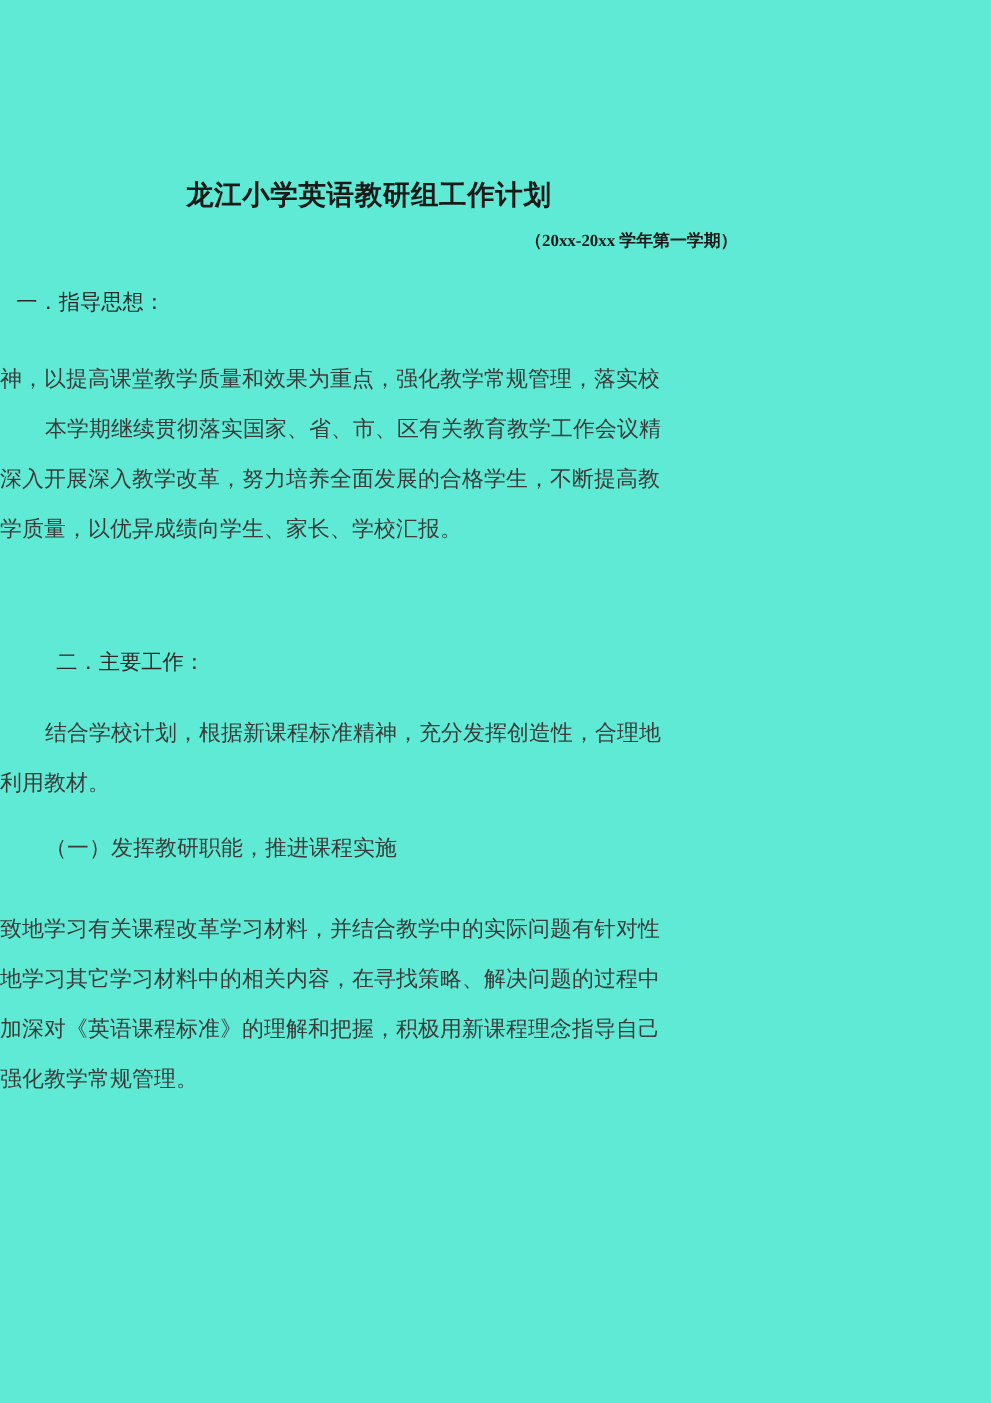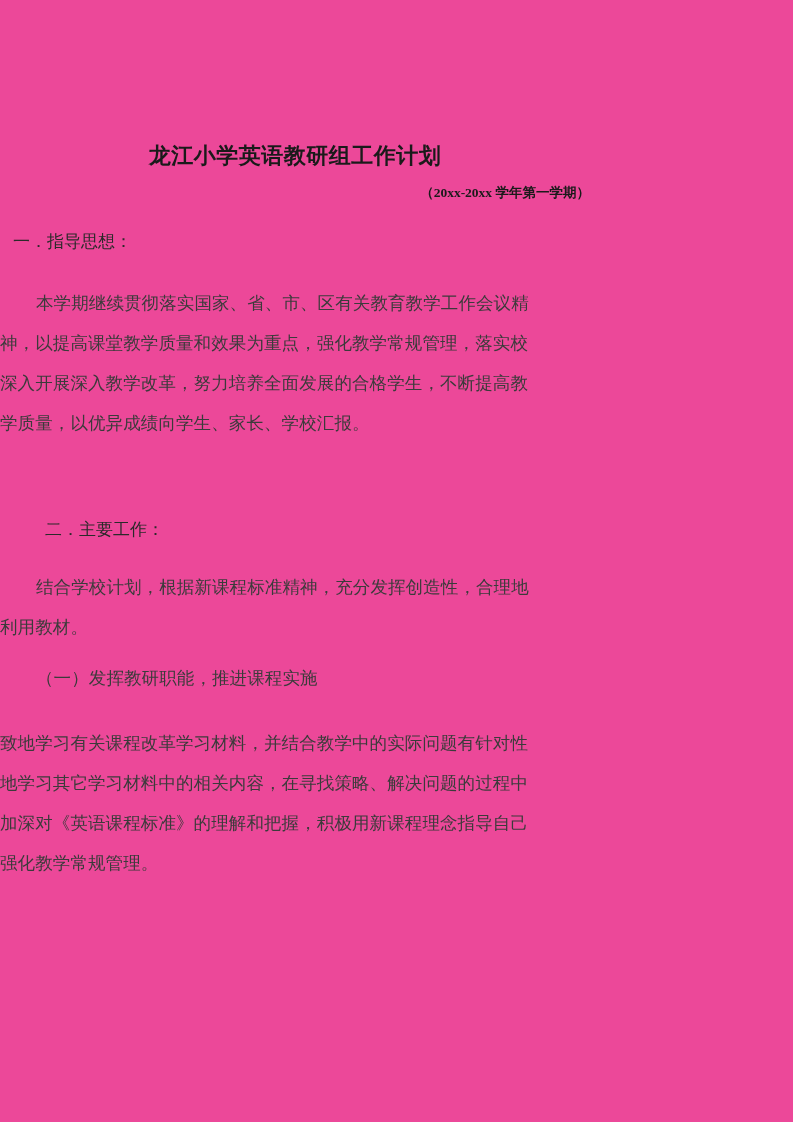--- a/index.html
+++ b/index.html
@@ -11,21 +11,21 @@
   body {
     font-family: "Liberation Serif", "DejaVu Serif", serif;
     color: #231f20;
     -webkit-font-smoothing: antialiased;
   }
   .page {
     position: relative;
     width: 793px;
     height: 1122px;
     margin: 0 auto;
-    background: #ec4899;
+    background: #5eead4;
     overflow: hidden;
     box-sizing: border-box;
   }
   .doc-title {
     margin: 0;
     padding: 0;
     text-align: center;
     font-family: "Liberation Sans", "DejaVu Sans", sans-serif;
     font-weight: bold;
     font-size: 22px;
@@ -99,22 +99,22 @@
 
 <div class="page">
 
   <h1 class="doc-title">龙江小学英语教研组工作计划</h1>
 
   <div class="doc-subtitle">（20xx-20xx 学年第一学期）</div>
 
   <div class="section-head lvl1">一．指导思想：</div>
 
   <div class="para p-guiding">
+    <span class="ln">神，以提高课堂教学质量和效果为重点，强化教学常规管理，落实校</span>
     <span class="ln indent">本学期继续贯彻落实国家、省、市、区有关教育教学工作会议精</span>
-    <span class="ln">神，以提高课堂教学质量和效果为重点，强化教学常规管理，落实校</span>
     <span class="ln">深入开展深入教学改革，努力培养全面发展的合格学生，不断提高教</span>
     <span class="ln">学质量，以优异成绩向学生、家长、学校汇报。</span>
   </div>
 
   <div class="section-head lvl2">二．主要工作：</div>
 
   <div class="para p-textbook">
     <span class="ln indent">结合学校计划，根据新课程标准精神，充分发挥创造性，合理地</span>
     <span class="ln">利用教材。</span>
   </div>

